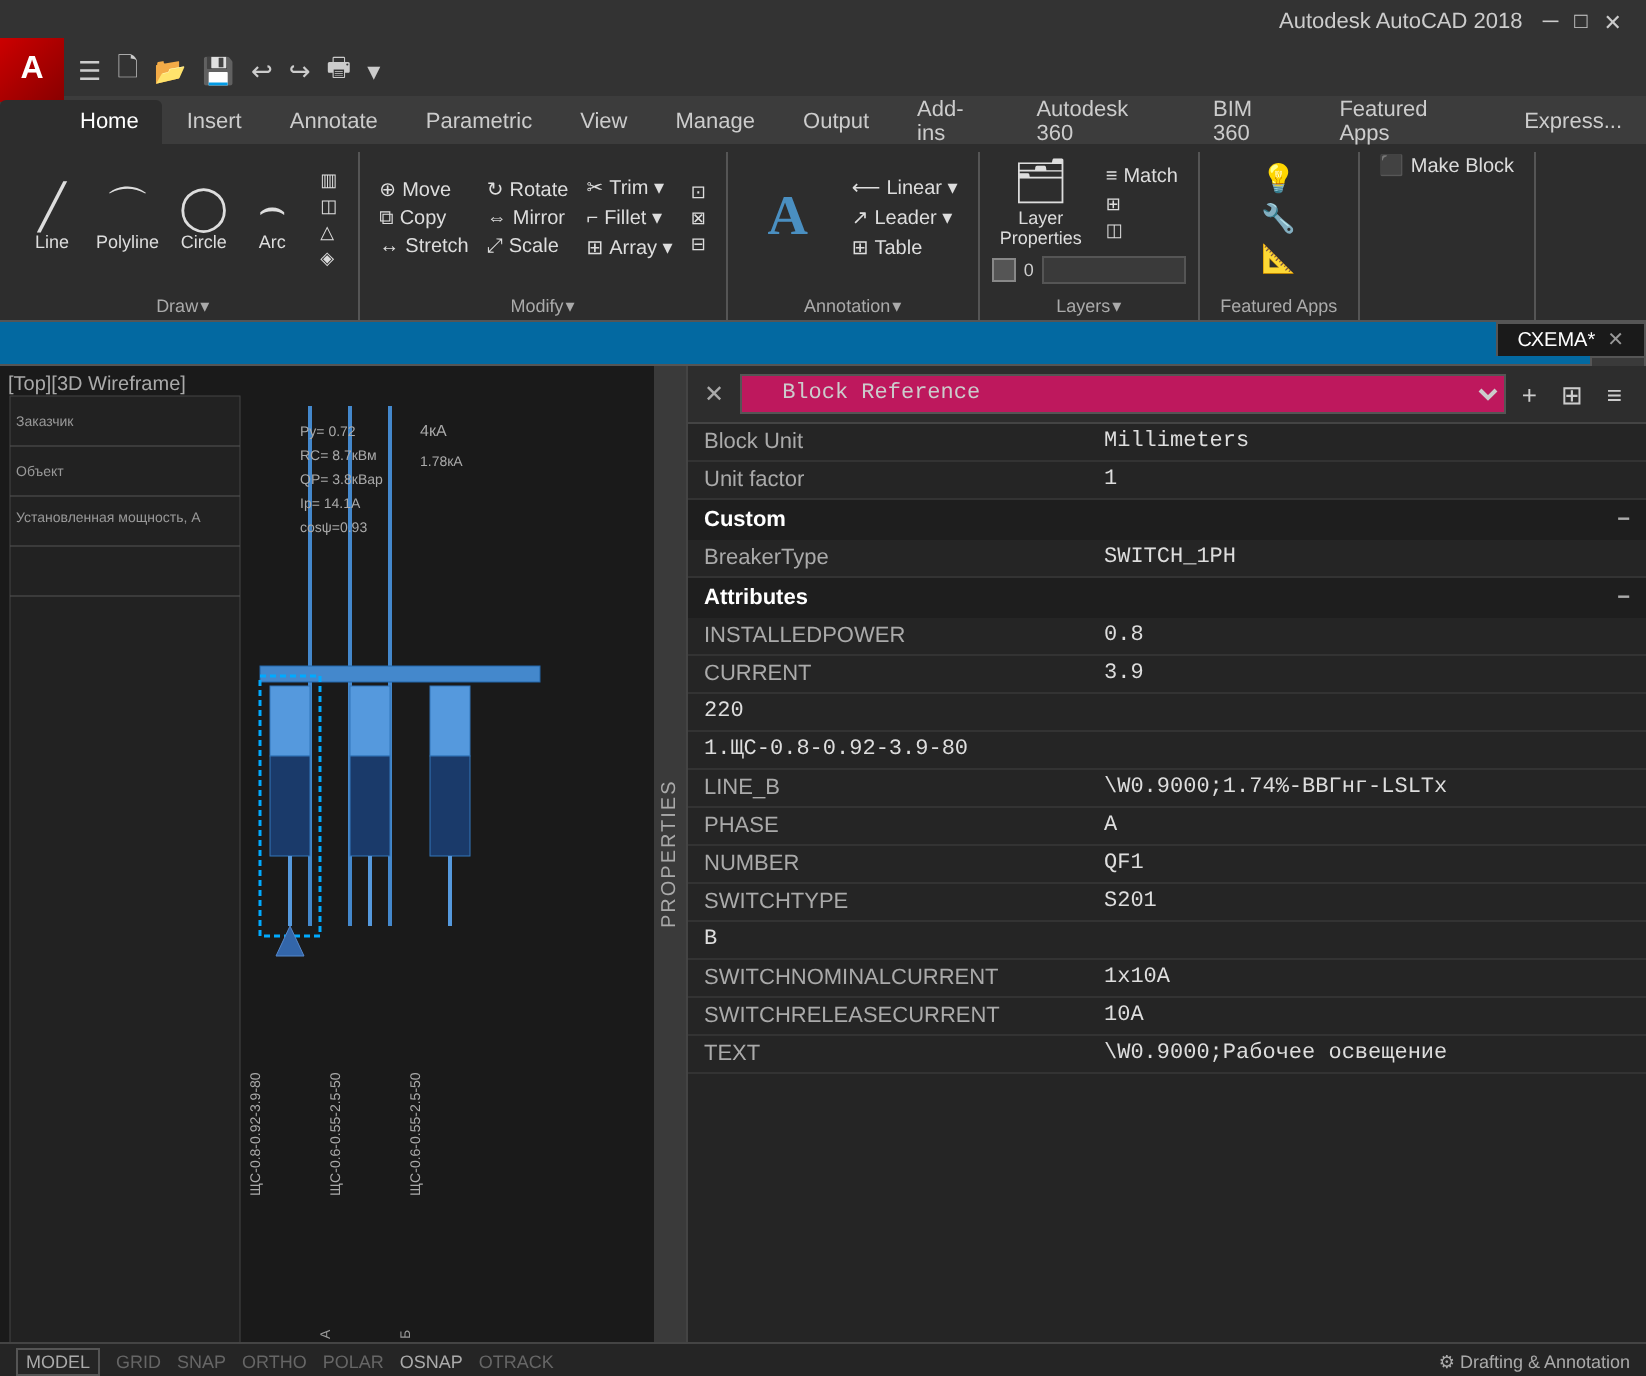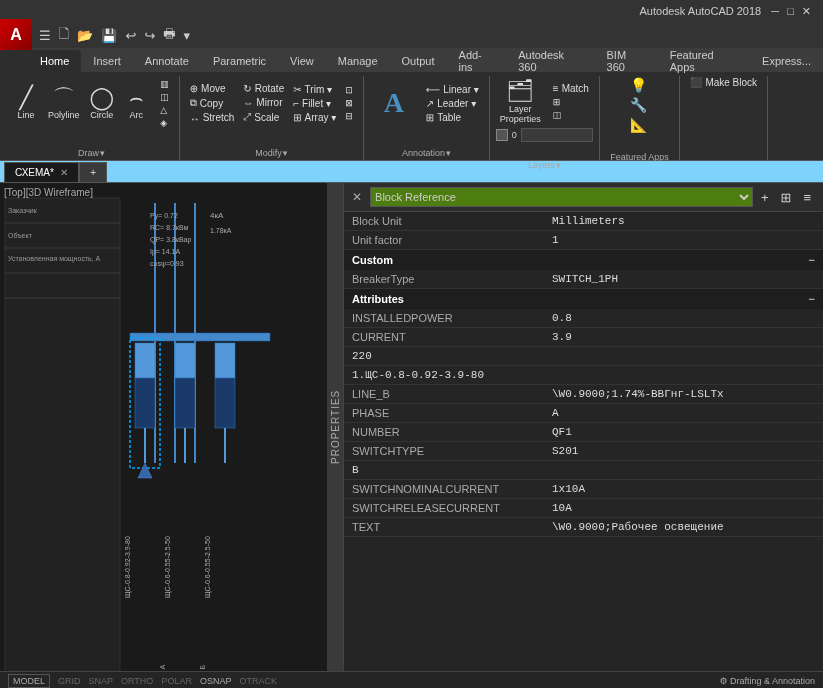--- a/index.html
+++ b/index.html
@@ -67,21 +67,21 @@
     .ribbon-group-items {
       display: flex;
       flex: 1;
       align-items: center;
       gap: 2px;
     }
 
     .ribbon-group-label {
       font-size: 9px;
       color: #aaa;
-      margin-top: 18px;
+      margin-top: 6px;
       display: flex;
       align-items: center;
       gap: 1px;
       width: 100%;
       justify-content: center;
       padding-bottom: 2px;
     }
 
     .ribbon-btn {
       display: flex;
@@ -156,26 +156,27 @@
     
     .top-bar {
       display: flex;
       align-items: center;
       background: #333;
       height: 26px;
     }
 
     
     .tab-bar {
-      background: #7dd3fc;
+      background: #0369a1;
       height: 22px;
       display: flex;
       align-items: flex-end;
       border-bottom: 1px solid #555;
       padding-left: 4px;
+      flex-direction: column;
     }
 
     .doc-tab {
       background: #3a3a3a;
       border: 1px solid #555;
       border-bottom: none;
       padding: 2px 10px;
       font-size: 10px;
       color: #ccc;
       cursor: pointer;
@@ -219,25 +220,26 @@
 
     .panel-close-btn {
       color: #aaa;
       cursor: pointer;
       font-size: 12px;
       margin-right: 4px;
     }
 
     .panel-select {
       flex: 1;
-      background: #4d7c0f;
+      background: #be185d;
       color: #ccc;
       border: 1px solid #555;
-      padding: 2px 0;
+      padding: 2px 16px;
       font-size: 11px;
+      font-family: Liberation Mono, monospace;
     }
 
     .panel-icon-btn {
       color: #ccc;
       cursor: pointer;
       padding: 2px 4px;
       font-size: 13px;
     }
 
     .prop-row {

